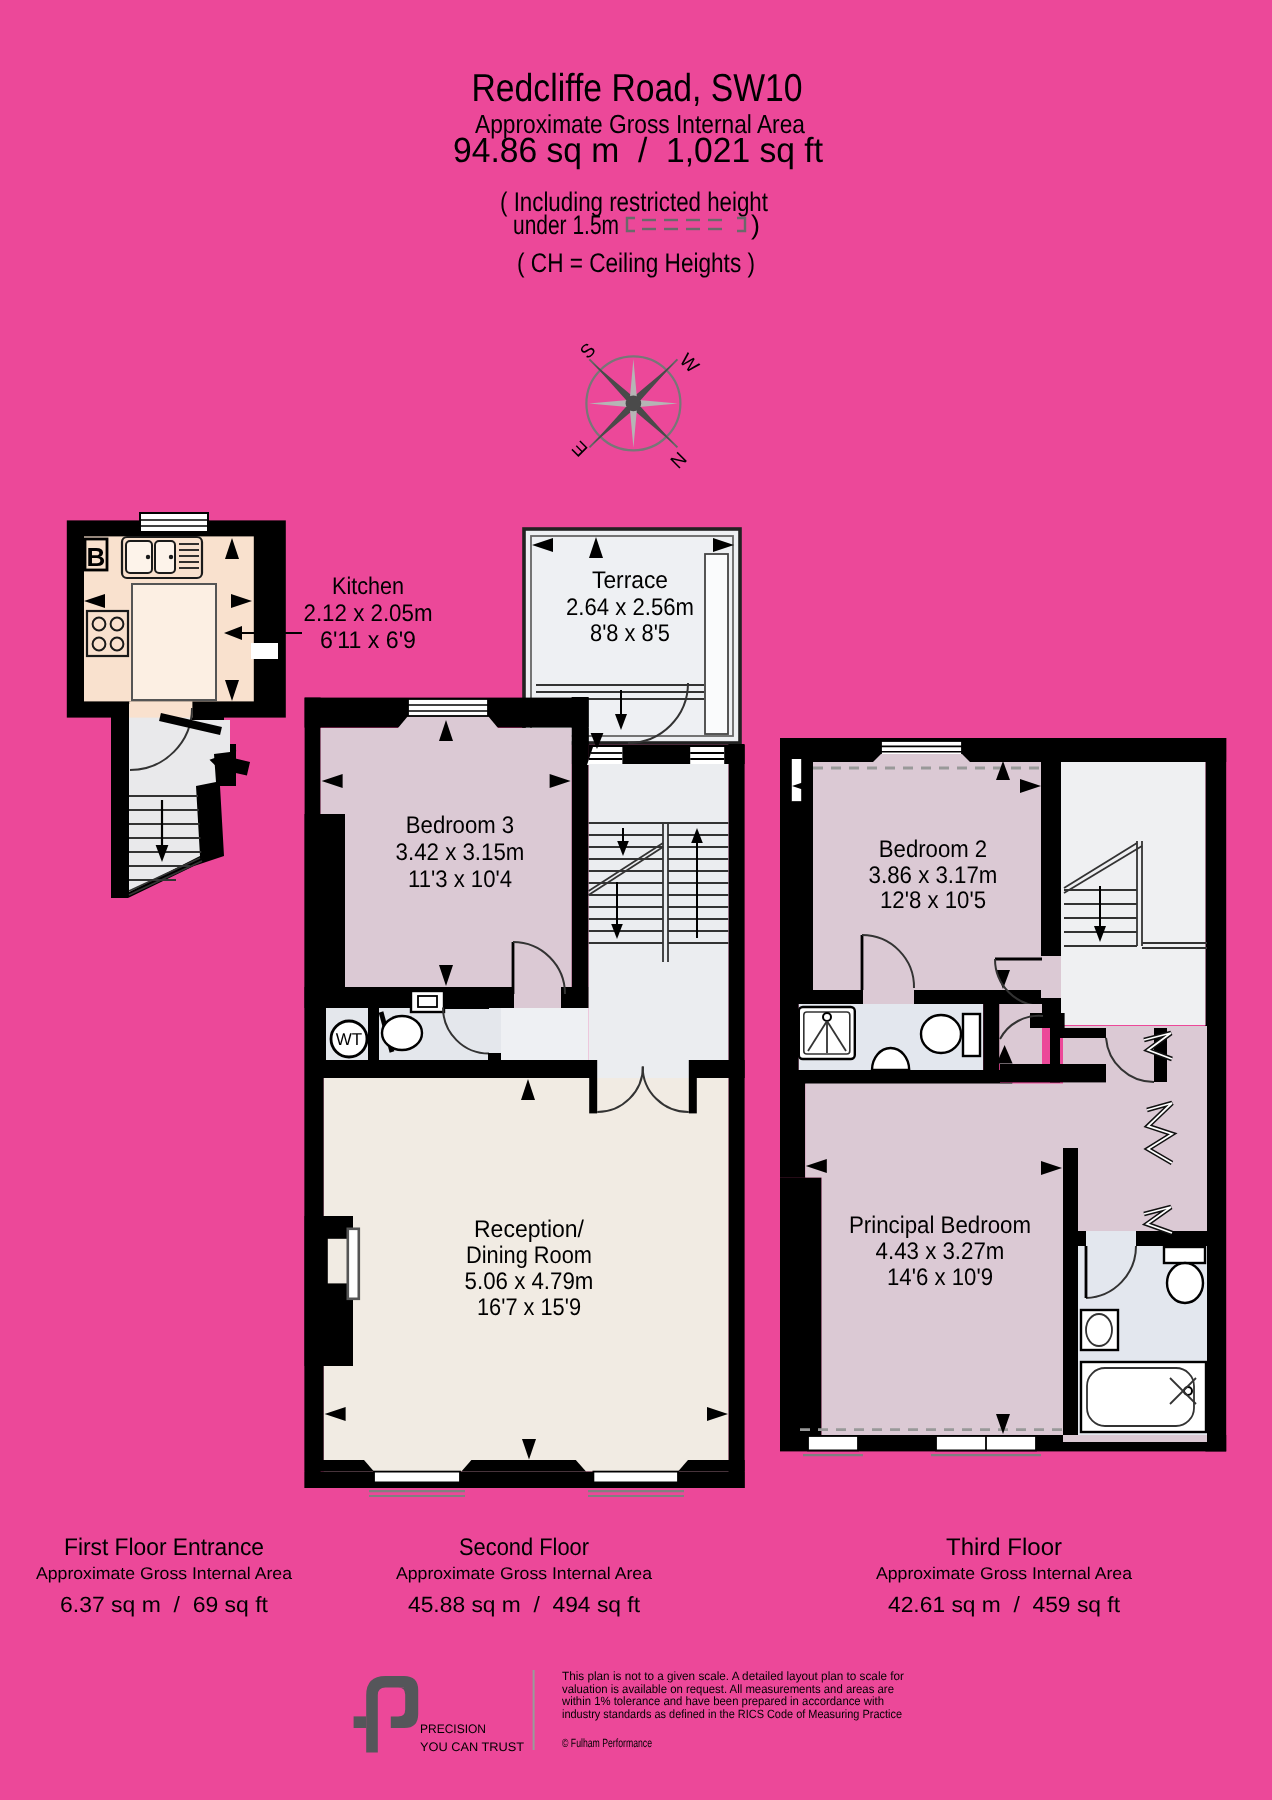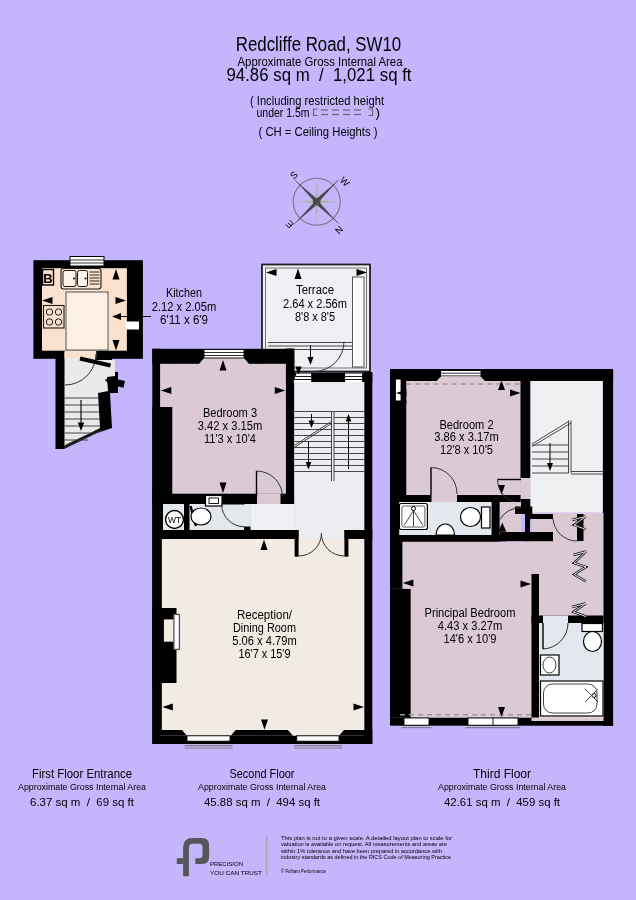--- a/index.html
+++ b/index.html
@@ -1,16 +1,16 @@
 <!DOCTYPE html>
 <html><head>
 <meta charset="utf-8">
 <style>
 html,body{margin:0;padding:0;background:#ffffff;}
-#page{position:relative;width:636px;height:900px;background:#c4b5fd;overflow:hidden;
+#page{position:relative;width:636px;height:900px;background:#ec4899;overflow:hidden;
 font-family:"Liberation Sans", sans-serif;}
 svg{position:absolute;top:0;left:0;}
 text{font-family:"Liberation Sans", sans-serif;fill:#000;}
 </style>
 </head>
 <body>
 <div id="page">
 <svg width="636" height="900" viewBox="0 0 636 900">
 
 <g id="header" text-anchor="middle">

